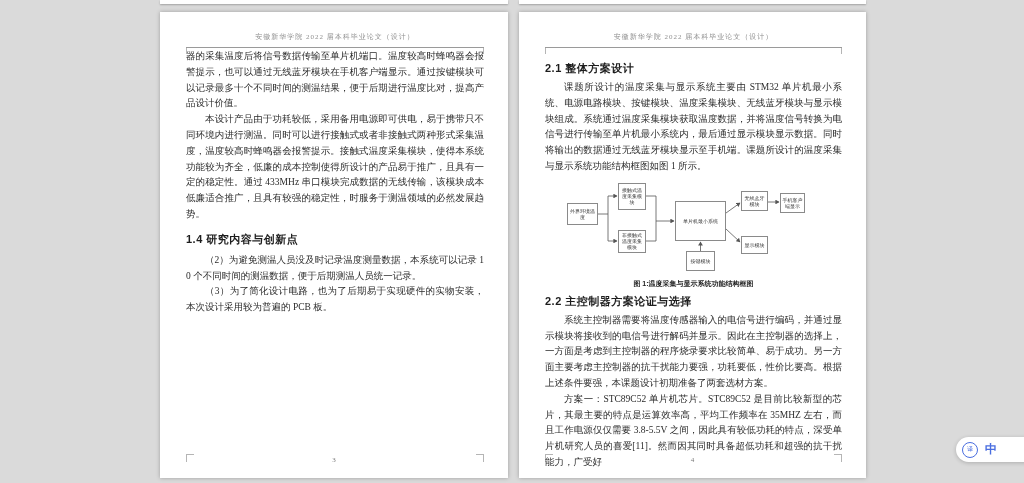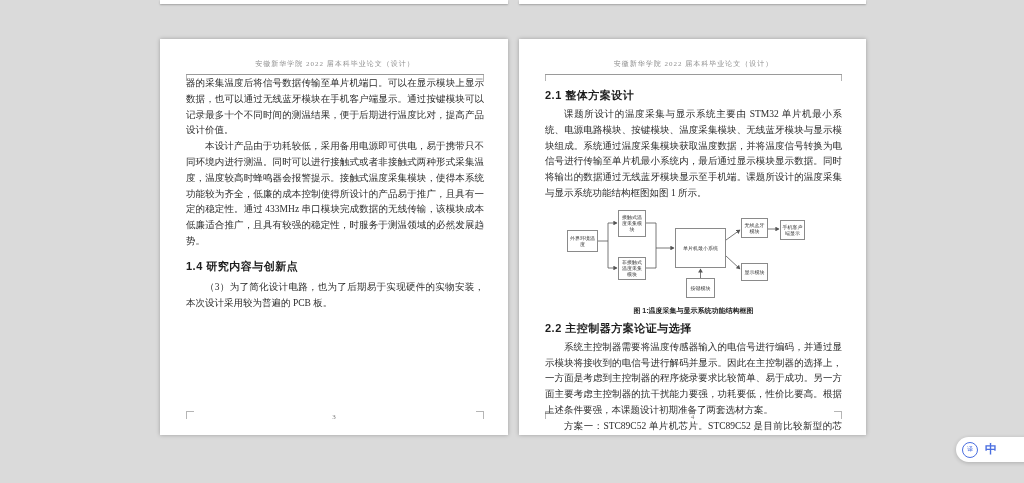--- a/index.html
+++ b/index.html
@@ -6,22 +6,22 @@
   body{width:1024px;height:483px;overflow:hidden;background:#dadada;
        font-family:"Liberation Serif","DejaVu Serif",serif;}
   .viewport{position:relative;width:1024px;height:483px;background:#dadada;}
 
   
   .prev-page{position:absolute;top:0;height:4px;background:#ffffff;
              box-shadow:0 1px 2px rgba(0,0,0,.25);}
   .prev-left{left:160px;width:348px;}
   .prev-right{left:519px;width:347px;}
 
-  .page{position:absolute;top:12px;height:396px;background:#ffffff;
-        box-shadow:0 0 4px rgba(0,0,0,.28);overflow:hidden;margin-top:27px;}
+  .page{position:absolute;top:12px;height:466px;background:#ffffff;
+        box-shadow:0 0 4px rgba(0,0,0,.28);overflow:hidden;}
   .page-left{left:160px;width:348px;}
   .page-right{left:519px;width:347px;}
 
   .doc-header{position:absolute;top:20px;left:26px;right:24px;text-align:center;
               font-size:7px;color:#8f8f8f;letter-spacing:1px;white-space:nowrap;}
   .header-rule{position:absolute;top:35px;left:26px;right:24px;height:0;
                border-bottom:1px solid #9a9a9a;}
   .mark{position:absolute;border-color:#b5b5b5;}
   .mark-tick{width:0;height:6px;border-left:1px solid #b5b5b5;top:36px;}
   .mark-bl{left:26px;bottom:16px;width:7px;height:7px;border-top:1px solid #b5b5b5;border-left:1px solid #b5b5b5;}
@@ -76,23 +76,24 @@
 
   <div class="page page-left">
     <div class="doc-header">安徽新华学院 2022 届本科毕业论文（设计）</div>
     <div class="header-rule"></div>
     <div class="mark mark-tick" style="left:26px;"></div>
     <div class="mark mark-tick" style="right:24px;"></div>
     <div class="mark mark-bl"></div>
     <div class="mark mark-br"></div>
 
     <div class="content">
-      <p class="noindent">器的采集温度后将信号数据传输至单片机端口。可以在显示模块上显示数据，也可以通过无线蓝牙模块在手机客户端显示。通过按键模块可以记录最多十个不同时间的测温结果，便于后期进行温度比对，提高产品设计价值。</p>
+      <p class="noindent">器的采集温度后将信号数据传输至单片机端口。温度较高时蜂鸣器会报警提示，也可以通过无线蓝牙模块在手机客户端显示。通过按键模块可以记录最多十个不同时间的测温结果，便于后期进行温度比对，提高产品设计价值。</p>
       <p>本设计产品由于功耗较低，采用备用电源即可供电，易于携带只不同环境内进行测温。同时可以进行接触式或者非接触式两种形式采集温度，温度较高时蜂鸣器会报警提示。接触式温度采集模块，使得本系统功能较为齐全，低廉的成本控制使得所设计的产品易于推广，且具有一定的稳定性。通过 433MHz 串口模块完成数据的无线传输，该模块成本低廉适合推广，且具有较强的稳定性，时服务于测温领域的必然发展趋势。</p>
       <div class="h-section">1.4 研究内容与创新点</div>
+      <p>（2）为避免测温人员没及时记录温度测量数据，本系统可以记录 10 个不同时间的测温数据，便于后期测温人员统一记录。</p>
       <p>（3）为了简化设计电路，也为了后期易于实现硬件的实物安装，本次设计采用较为普遍的 PCB 板。</p>
     </div>
 
     <div class="page-num">3</div>
   </div>
 
   <div class="page page-right">
     <div class="doc-header">安徽新华学院 2022 届本科毕业论文（设计）</div>
     <div class="header-rule"></div>
     <div class="mark mark-tick" style="left:26px;"></div>

